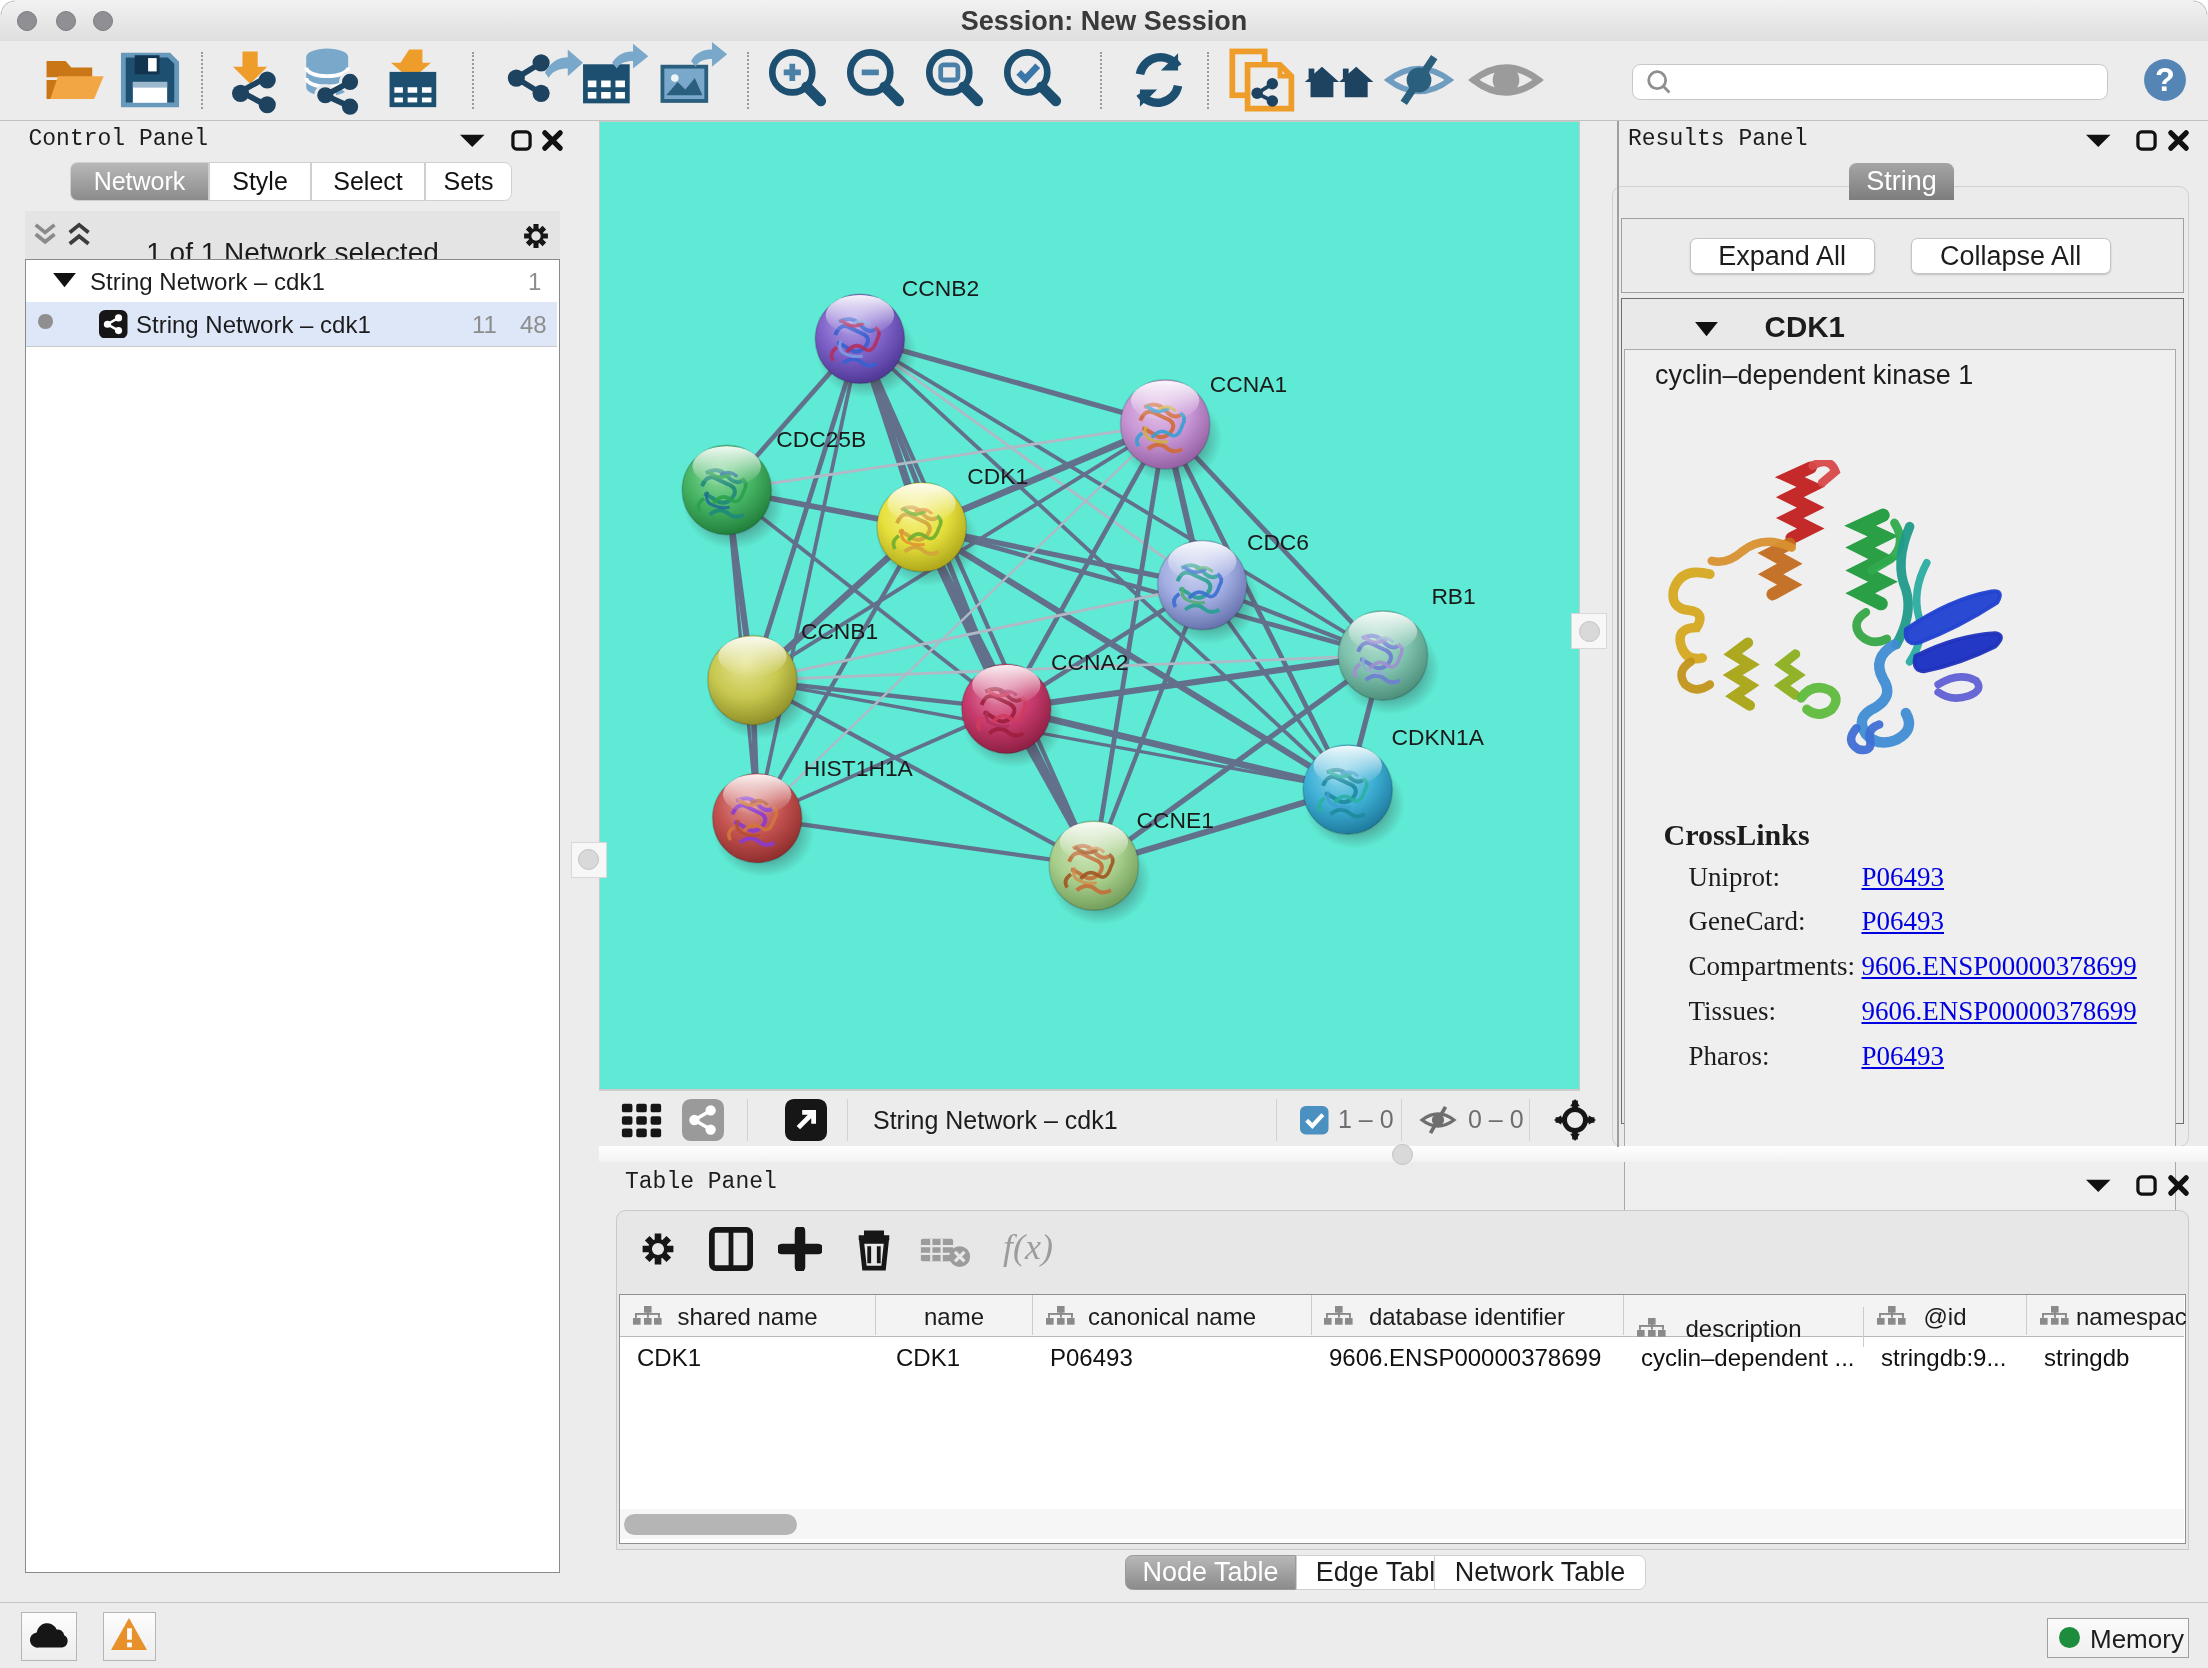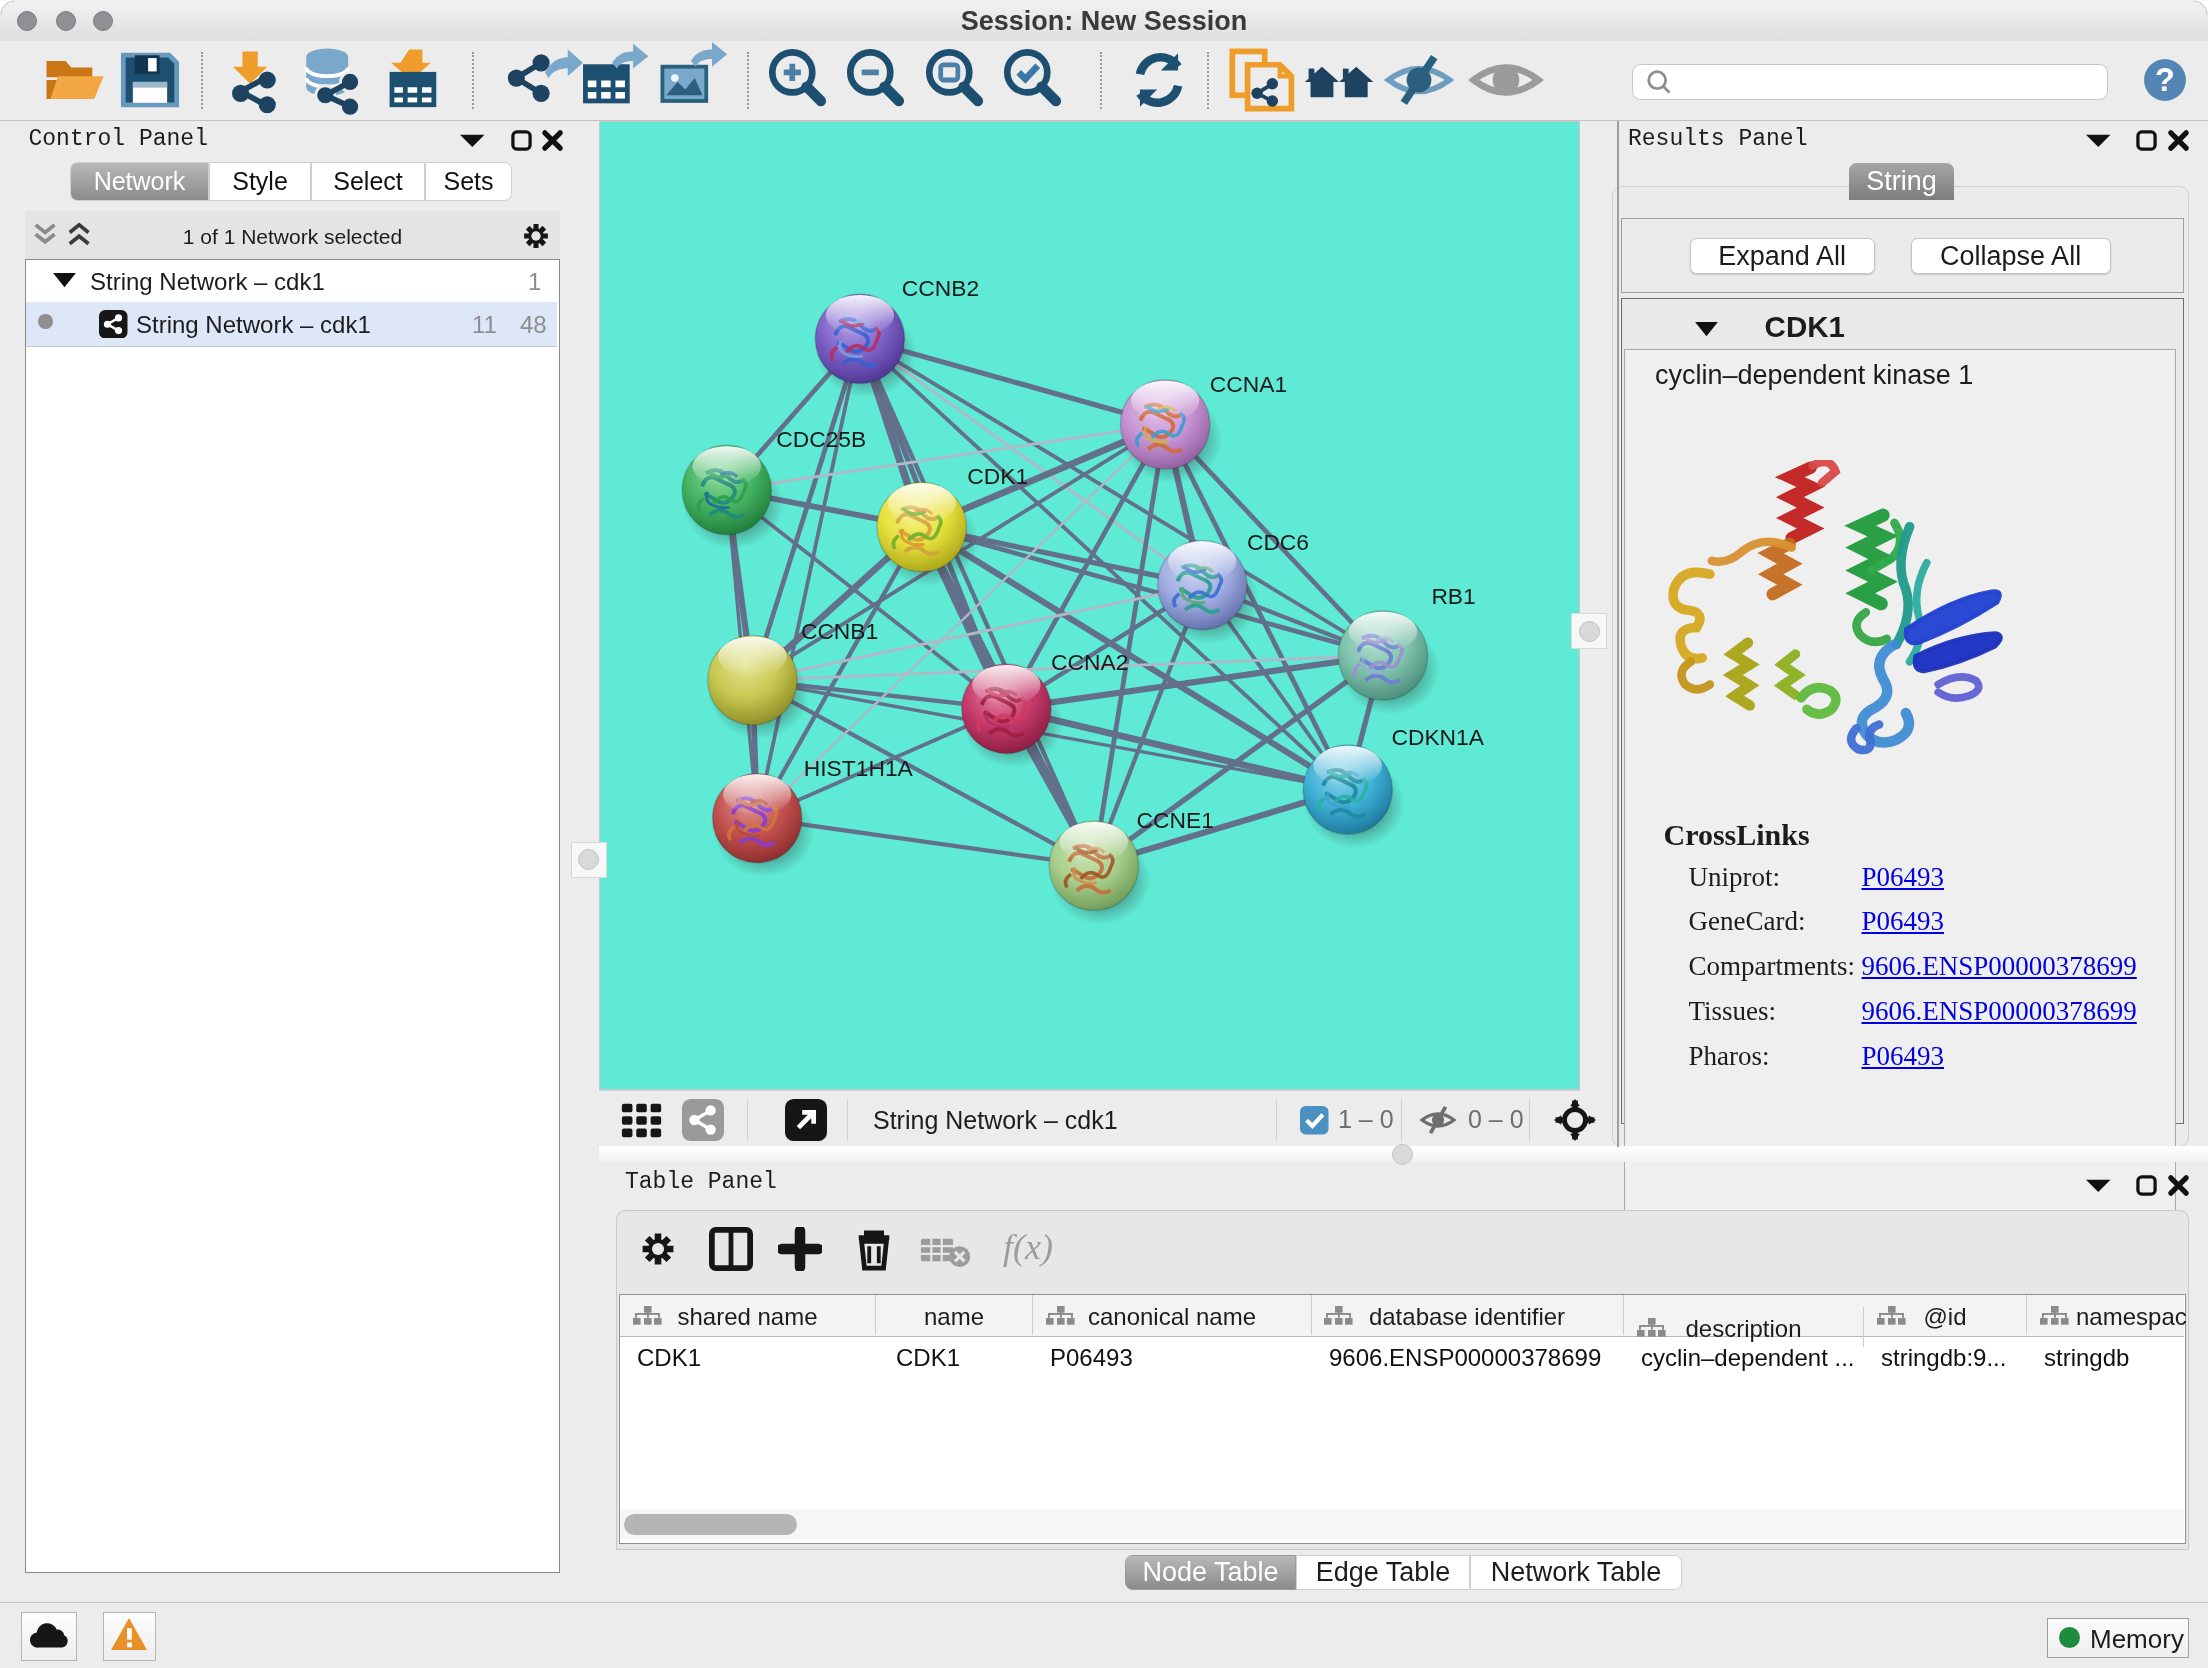--- a/index.html
+++ b/index.html
@@ -303,21 +303,21 @@
   <div class="tab tabun" style="left:311px; width:114px;">Select</div>
   <div class="tab tabun" style="left:425px; width:87px; border-radius:0 7.6px 7.6px 0;">Sets</div>
 </div>
 <div class="abs" id="cp-actionbar">
   <svg width="32" height="28.5" viewBox="0 0 34 30" style="position:absolute;left:5.7px;top:9.5px">
     <path d="M5 4 l10 8 10-8 M5 14 l10 8 10-8" fill="none" stroke="#8a8a8a" stroke-width="4"></path>
   </svg>
   <svg width="32" height="28.5" viewBox="0 0 34 30" style="position:absolute;left:40px;top:9.5px">
     <path d="M5 12 l10-8 10 8 M5 24 l10-8 10 8" fill="none" stroke="#3c3c3c" stroke-width="4"></path>
   </svg>
-  <div style="position:absolute;left:0;width:100%;top:14px;text-align:center;font-size:21px;">1 of 1 Network selected</div>
+  <div style="position:absolute;left:0;width:100%;top:26px;text-align:center;font-size:28px;">1 of 1 Network selected</div>
   <svg width="34" height="34" viewBox="0 0 40 40" style="position:absolute;left:494px;top:7.6px">
     <g fill="#161616">
       <circle cx="20" cy="20" r="9"></circle>
       <g stroke="#161616" stroke-width="6">
         <path d="M20 6 v28 M6 20 h28 M10.2 10.2 l19.6 19.6 M29.8 10.2 L10.2 29.8"></path>
       </g>
       <circle cx="20" cy="20" r="5.5" fill="#e4e4e4"></circle>
     </g>
   </svg>
 </div>
@@ -750,21 +750,21 @@
   <div class="td" style="left:709px;">9606.ENSP00000378699</div>
   <div class="td" style="left:1021px;">cyclin–dependent ...</div>
   <div class="td" style="left:1261px;">stringdb:9...</div>
   <div class="td" style="left:1424px;">stringdb</div>
   <div id="hscroll">
       <div id="hthumb"></div>
     </div>
 </div>
 <div class="abs btab" style="left:1125px;width:171px;border-radius:7.6px 0 0 7.6px;background:linear-gradient(#b8b8b8,#8b8b8b);color:#fff;border-color:#9a9a9a;">Node Table</div>
 <div class="abs btab" style="left:1296px;width:174px;background:#fff;">Edge Table</div>
-<div class="abs btab" style="left:1470px;width:212px;border-radius:0 7.6px 7.6px 0;background:#fff;">Network Table</div>
+<div class="abs btab" style="left:1434px;width:212px;border-radius:0 7.6px 7.6px 0;background:#fff;">Network Table</div>
 
 <div class="abs" id="statusbar">
   <div style="position:absolute;left:21px;top:8.6px;width:56px;height:49px;background:linear-gradient(#fdfdfd,#ededed);border:1.9px solid #b5b5b5;">
     <svg width="40" height="28.5" viewBox="0 0 42 30" style="position:absolute;left:6.7px;top:8.6px">
       <path d="M10 28 a8 8 0 0 1 -2 -16 a11 11 0 0 1 21 -3 a7 7 0 0 1 8 6 a7 7 0 0 1 -2 13 z" fill="#161616"></path>
     </svg>
   </div>
   <div style="position:absolute;left:103px;top:8.6px;width:53px;height:49px;background:linear-gradient(#fdfdfd,#ededed);border:1.9px solid #b5b5b5;">
     <svg width="40" height="36" viewBox="0 0 42 38" style="position:absolute;left:4.8px;top:3.8px">
       <path d="M21 2 L40 36 H2 Z" fill="#e8912b"></path>

